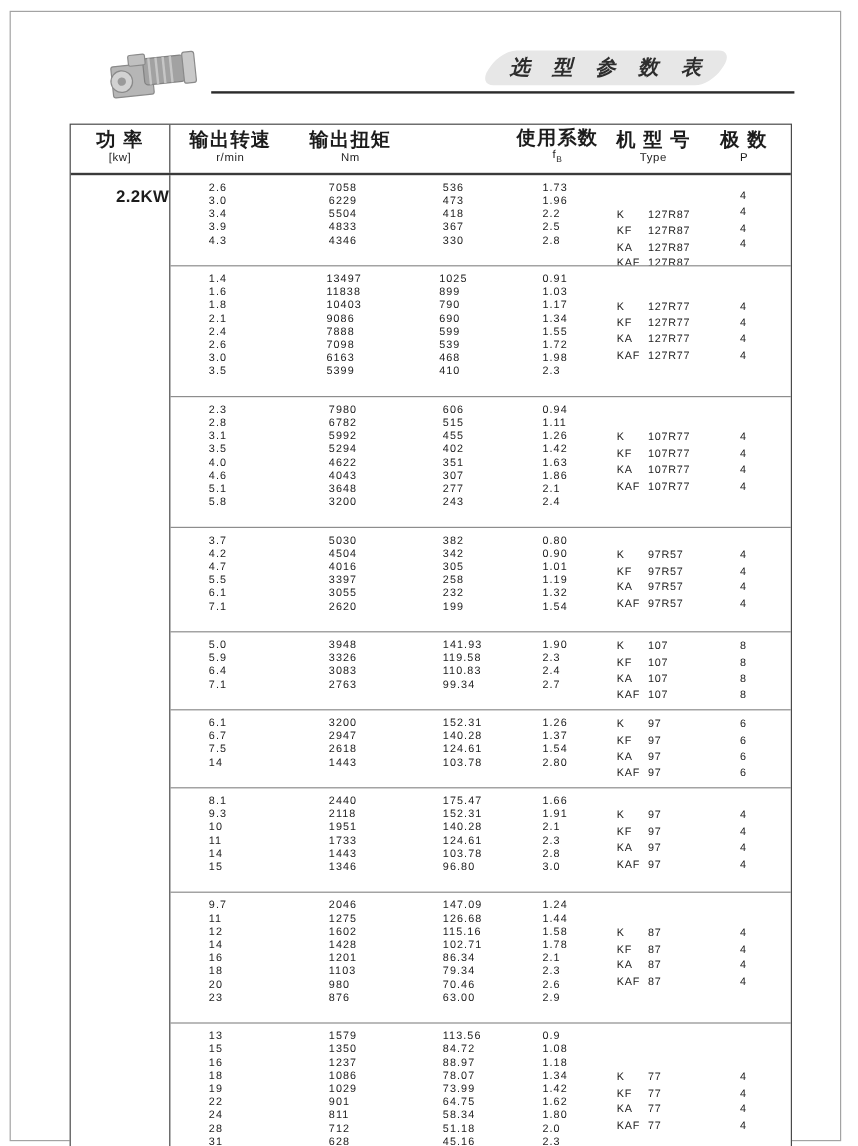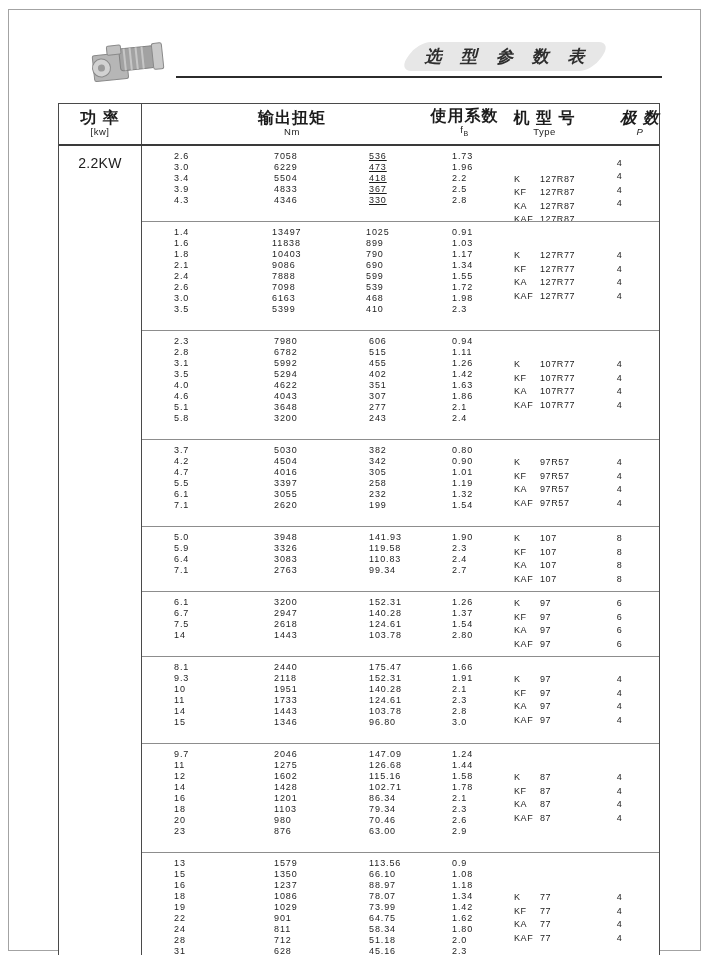--- a/index.html
+++ b/index.html
@@ -30,21 +30,21 @@
   .trow{display:flex;}
   .thead{border-bottom:2px solid #3a3a3a;height:40px;}
   .cell.power{width:82px;flex:0 0 82px;border-right:1.5px solid #4a4a4a;position:relative;}
   .cell.data{flex:1;position:relative;}
   .hcell{display:flex;flex-direction:column;align-items:center;justify-content:center;height:100%;}
   .hcn{font-size:16px;font-weight:700;letter-spacing:1px;line-height:15px;}
   .hen{font-size:9.5px;font-weight:400;letter-spacing:.5px;line-height:13px;}
   .hen sub{font-size:7px;}
   .dh{position:absolute;top:0;height:40px;}
   .power-value{
-    text-align:center;margin-top:9px;font-size:14px;font-weight:400;letter-spacing:.3px;
+    text-align:right;margin-top:9px;font-size:14px;font-weight:700;letter-spacing:.3px;
   }
   
   .block{position:relative;padding:5px 0;}
   .block + .block{border-top:1px solid #8d8d8d;}
   .vcol{position:absolute;top:5px;}
   .vcol div{
     font-size:9px;line-height:11px;letter-spacing:.9px;white-space:nowrap;
   }
   .tcol{position:absolute;top:50%;transform:translateY(-50%);}
   .tcol .trowline{font-size:9px;line-height:13.5px;letter-spacing:.6px;white-space:nowrap;}
@@ -81,33 +81,37 @@
 
 <div class="spec-table">
   <div class="trow thead">
     <div class="cell power">
       <div class="hcell">
         <div class="hcn">功  率</div>
         <div class="hen">[kw]</div>
       </div>
     </div>
     <div class="cell data" id="data-header">
+        <div class="dh hcell" style="left: 0px; width: 100px;">
+          <div class="hcn">输出转速</div>
+          <div class="hen">r/min</div>
+        </div>
         <div class="dh hcell" style="left: 100px; width: 100px;">
           <div class="hcn">输出扭矩</div>
           <div class="hen">Nm</div>
         </div>
         <div class="dh hcell" style="left: 280px; width: 85px;">
           <div class="hcn">使用系数</div>
           <div class="hen">f<sub>B</sub></div>
         </div>
         <div class="dh hcell" style="left: 365px; width: 75px;">
           <div class="hcn">机 型 号</div>
           <div class="hen">Type</div>
         </div>
-        <div class="dh hcell" style="left: 460px; width: 76px; font-style: italic;">
+        <div class="dh hcell" style="left: 440px; width: 76px;">
           <div class="hcn">极  数</div>
           <div class="hen">P</div>
         </div>
       </div>
   </div>
   <div class="trow tbody">
     <div class="cell power">
       <div class="power-value">2.2KW</div>
     </div>
     <div class="cell data" id="blocks">
@@ -119,21 +123,21 @@
             <div class="">3.9</div>
             <div class="">4.3</div>
           </div>
           <div class="vcol" style="left: 132px;">
             <div class="">7058</div>
             <div class="">6229</div>
             <div class="">5504</div>
             <div class="">4833</div>
             <div class="">4346</div>
           </div>
-          <div class="vcol" style="left: 227px; text-decoration: underline;">
+          <div class="vcol" style="left: 227px;">
             <div class="">536</div>
             <div class="">473</div>
             <div class="">418</div>
             <div class="">367</div>
             <div class="">330</div>
           </div>
           <div class="vcol" style="left: 310px;">
             <div class="">1.73</div>
             <div class="">1.96</div>
             <div class="">2.2</div>
@@ -501,21 +505,21 @@
             <div class="">1237</div>
             <div class="">1086</div>
             <div class="">1029</div>
             <div class="">901</div>
             <div class="">811</div>
             <div class="">712</div>
             <div class="">628</div>
           </div>
           <div class="vcol" style="left: 227px;">
             <div class="">113.56</div>
-            <div class="">66.10</div>
+            <div class="">84.72</div>
             <div class="">88.97</div>
             <div class="">78.07</div>
             <div class="">73.99</div>
             <div class="">64.75</div>
             <div class="">58.34</div>
             <div class="">51.18</div>
             <div class="">45.16</div>
           </div>
           <div class="vcol" style="left: 310px;">
             <div class="">0.9</div>

